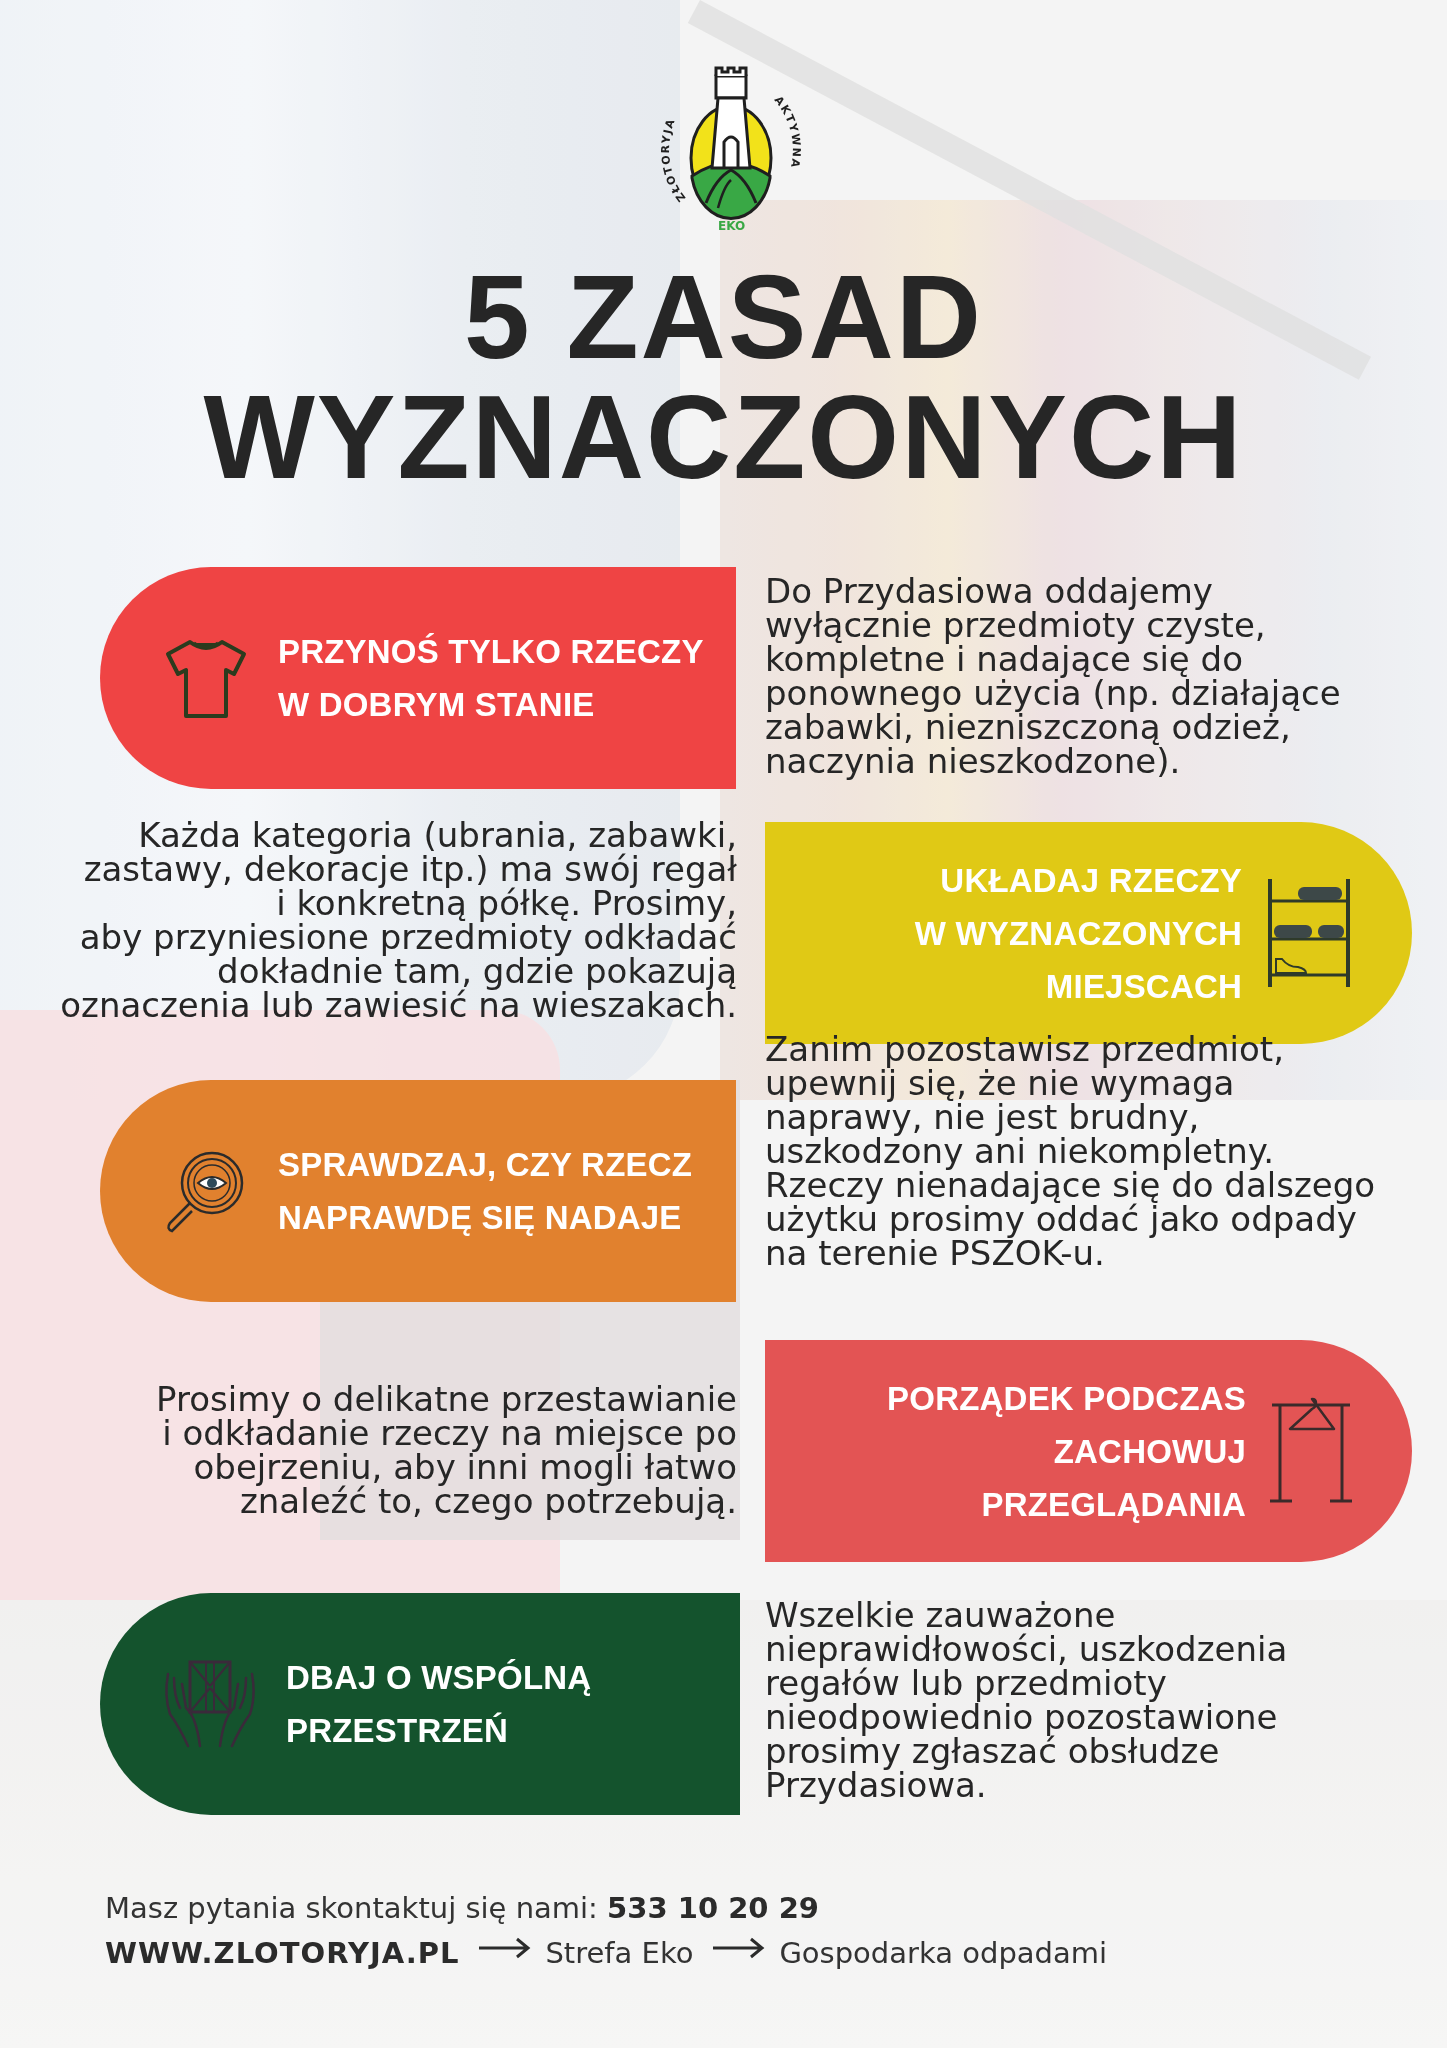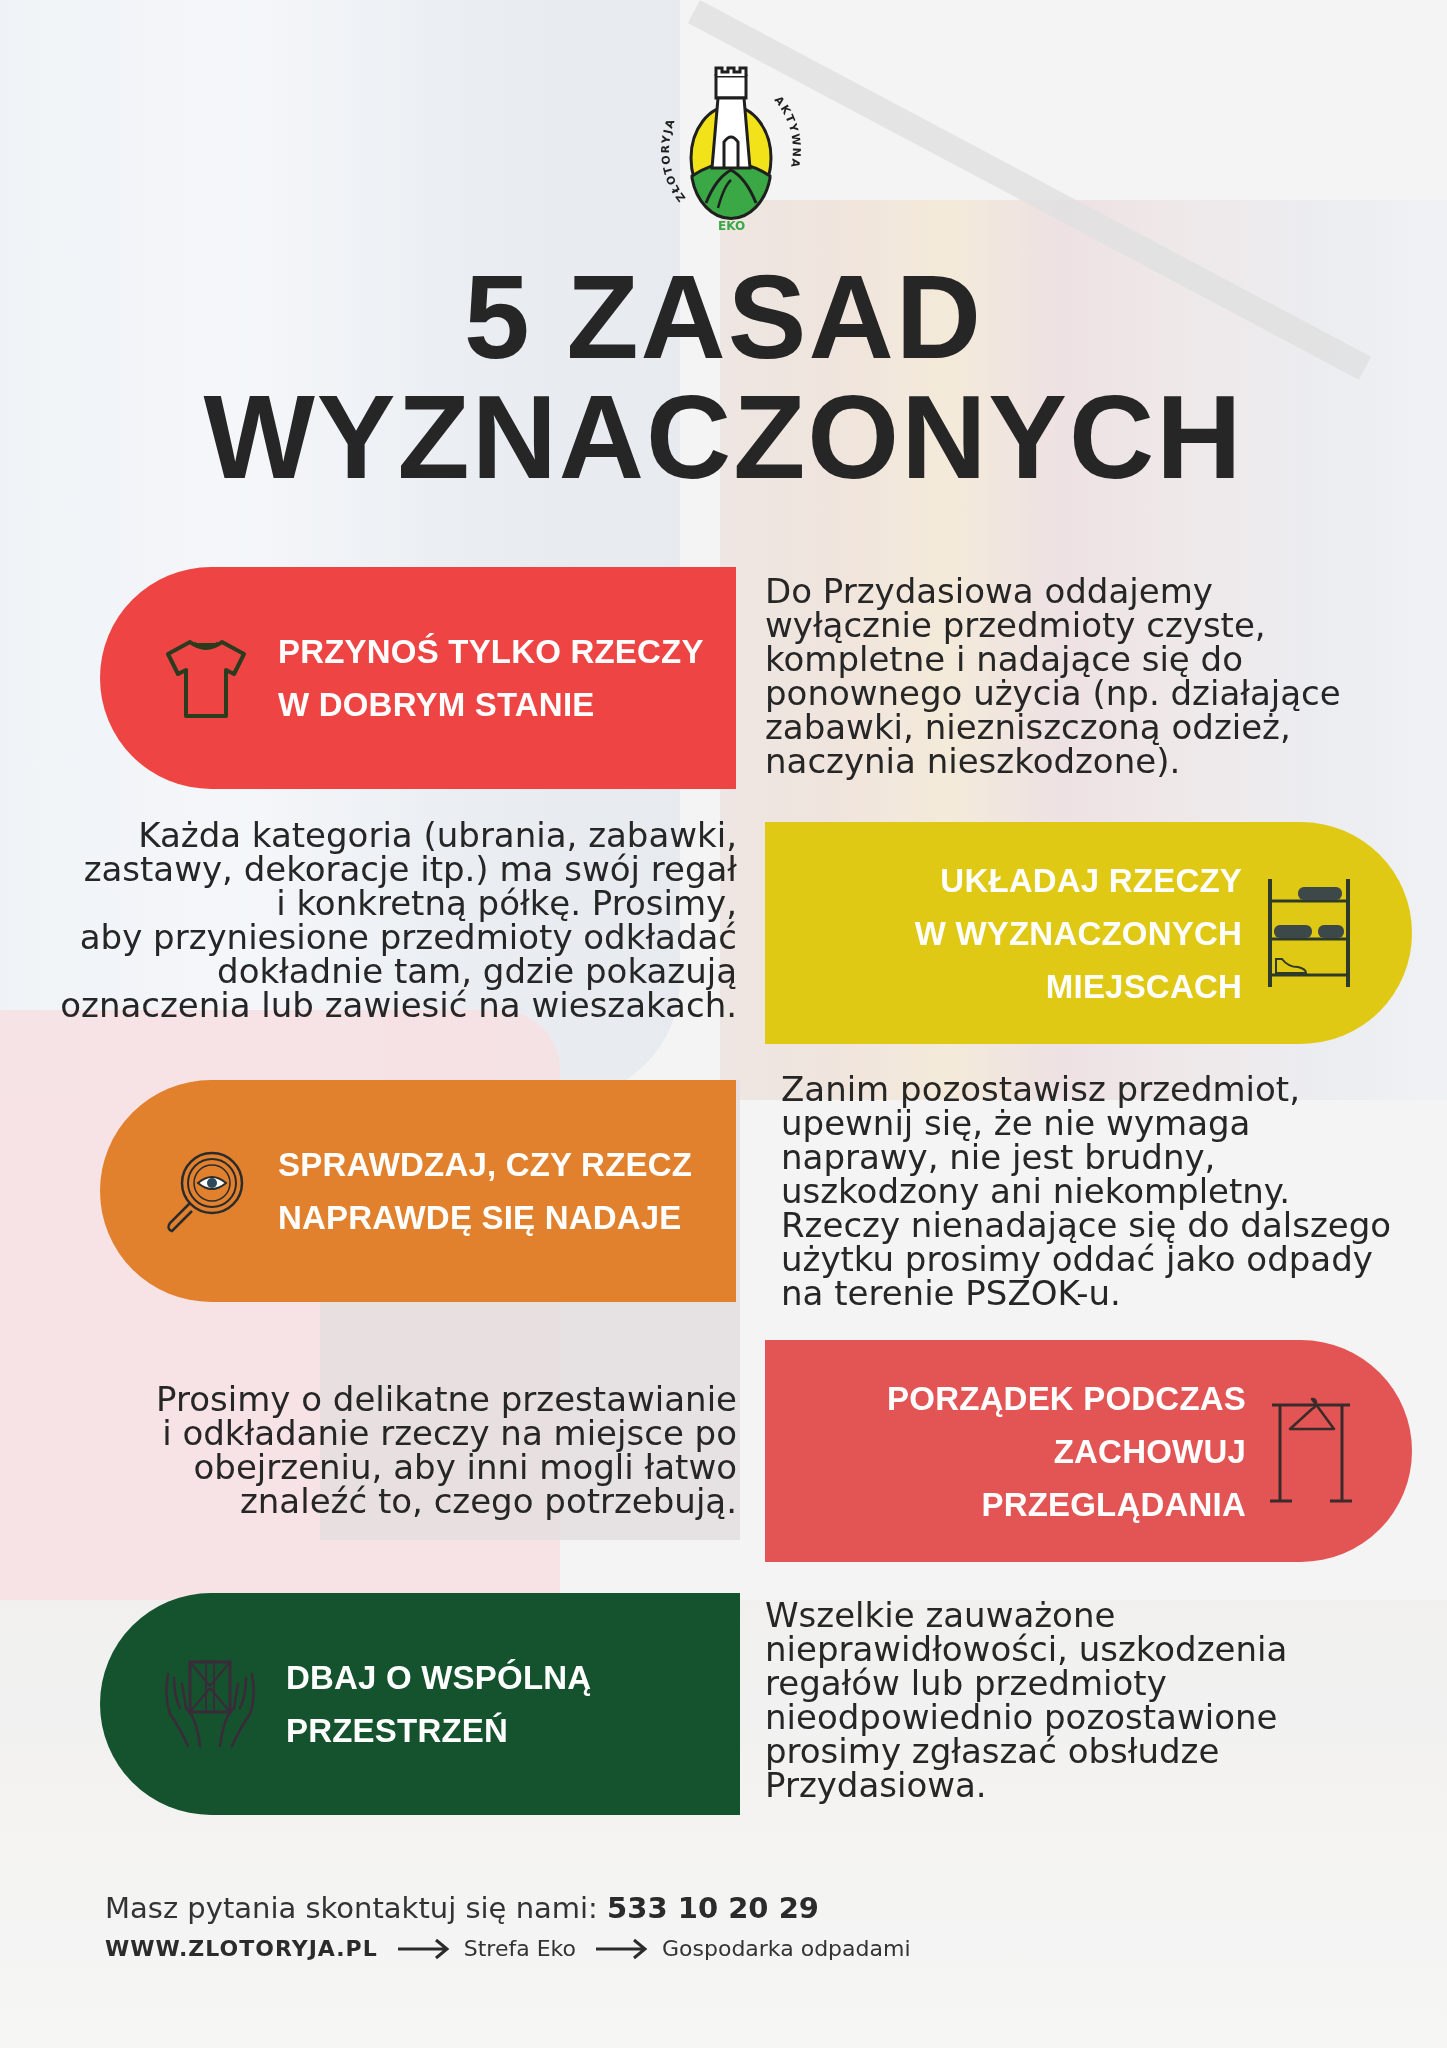--- a/index.html
+++ b/index.html
@@ -44,28 +44,28 @@
   .yellow { top: 822px; background: #e0c915; }
   .orange { top: 1080px; background: #e1812e; }
   .red { top: 1340px; background: #e35454; }
   .pink { top: 1593px; left: 100px !important; width: 640px !important; background: #14532d; }
 
   .desc { position: absolute; font-family: "DejaVu Sans", sans-serif; font-size: 34px; line-height: 34px; color: #262626; white-space: pre-line; }
   .desc.r { left: 765px; width: 640px; text-align: left; }
   .desc.l { left: 30px; width: 707px; text-align: right; }
   .d1 { top: 574px; }
   .d2 { top: 818px; }
-  .d3 { top: 1072px; margin-left: 16px; }
+  .d3 { top: 1032px; }
   .d4 { top: 1382px; }
   .d5 { top: 1598px; }
 
   .footer { position: absolute; left: 105px; font-family: "DejaVu Sans", sans-serif; color: #333; }
   .footer.f1 { top: 1891px; font-size: 29px; }
   .footer.f1 .phone { font-weight: 700; color: #2b2b2b; }
-  .footer.f2 { top: 1936px; font-size: 22px; display: flex; align-items: center; }
+  .footer.f2 { top: 1936px; font-size: 29px; display: flex; align-items: flex-start; }
   .footer.f2 .site { font-weight: 700; letter-spacing: 1px; color: #2b2b2b; }
   .footer.f2 .arrow { margin: 0 14px 0 18px; display: inline-flex; }
   .footer.f2 .crumb { color: #333; }
 </style>
 </head>
 <body>
 
 <div class="bg">
   <div class="shirt"></div>
   <div class="rack"></div>

